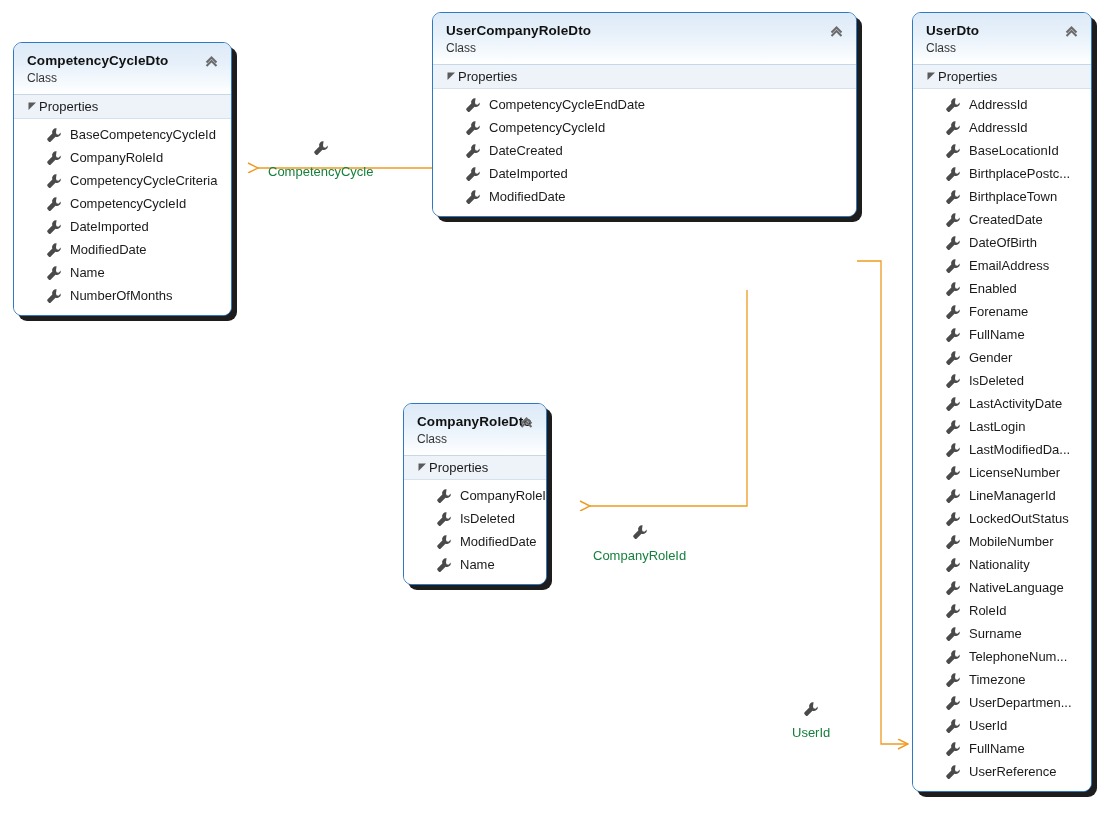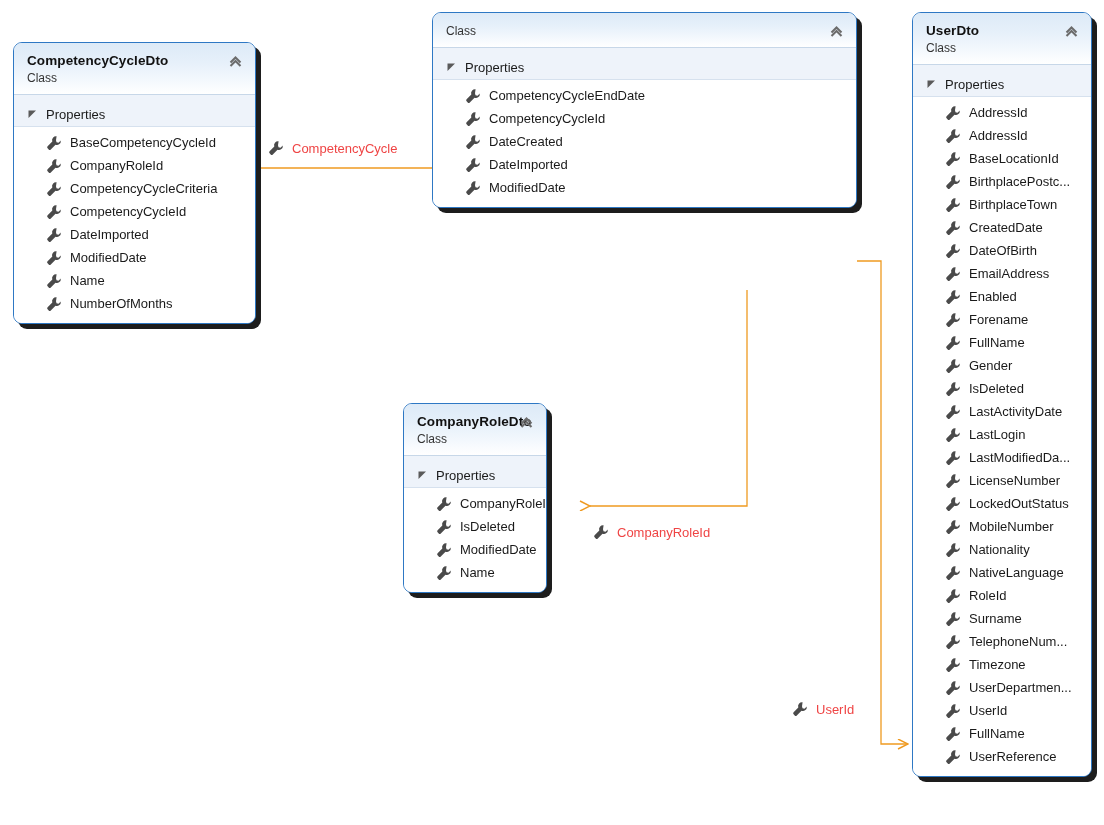--- a/index.html
+++ b/index.html
@@ -58,22 +58,22 @@
     top: 10px;
     width: 17px;
     height: 17px;
     cursor: pointer;
   }
 
   
   .compartment-header {
     display: flex;
     align-items: center;
-    gap: 9px;
-    padding: 12px 0 4px 14px;
+    gap: 2px;
+    padding: 4px 0 4px 14px;
     background: #eef3fa;
     border-bottom: 1px solid #d6e1ee;
     font-size: 13px;
     color: #1a1a1a;
   }
   .tri-expander {
     width: 9px;
     height: 9px;
     flex: none;
   }
@@ -107,22 +107,23 @@
     width: 1104px;
     height: 825px;
     pointer-events: none;
   }
   .assoc-label {
     position: absolute;
     display: flex;
     align-items: center;
     gap: 8px;
     font-size: 13px;
-    color: #ef4444;
+    color: #15803d;
     white-space: nowrap;
+    flex-direction: column;
   }
   .assoc-label .wrench { width: 16px; height: 16px; }
 </style>
 </head>
 <body>
 
 <div id="canvas">
 
   <svg class="connector-layer" viewBox="0 0 1104 825" width="1104" height="825">
     <defs>
@@ -161,21 +162,21 @@
     <span>CompanyRoleId</span>
   </div>
 
   <div class="assoc-label" style="left:792px; top:701px;">
     <svg class="wrench" viewBox="0 0 16 16">
       <path d="M10.6 1.2a4 4 0 0 0-4.3 5.3L1.6 11.2a1.5 1.5 0 0 0 0 2.1l1.1 1.1a1.5 1.5 0 0 0 2.1 0l4.7-4.7a4 4 0 0 0 5.3-4.3l-2.3 2.3-2-.5-.5-2z" fill="#4a4a4a"></path>
     </svg>
     <span>UserId</span>
   </div>
 
-  <div class="class-box" style="left:13px; top:42px; width:243px;">
+  <div class="class-box" style="left:13px; top:42px; width:219px;">
     <div class="class-header">
       <div class="class-title">CompetencyCycleDto</div>
       <div class="class-stereotype">Class</div>
       <svg class="collapse-chevron" viewBox="0 0 17 17">
         <path d="M3.5 9.5 L8.5 4.5 L13.5 9.5" fill="none" stroke="#6b6b6b" stroke-width="2.1"></path>
         <path d="M3.5 13 L8.5 8 L13.5 13" fill="none" stroke="#6b6b6b" stroke-width="2.1"></path>
       </svg>
     </div>
     <div class="compartment-header">
       <svg class="tri-expander" viewBox="0 0 9 9">
@@ -230,20 +231,21 @@
         <svg class="wrench" viewBox="0 0 16 16">
             <path d="M10.6 1.2a4 4 0 0 0-4.3 5.3L1.6 11.2a1.5 1.5 0 0 0 0 2.1l1.1 1.1a1.5 1.5 0 0 0 2.1 0l4.7-4.7a4 4 0 0 0 5.3-4.3l-2.3 2.3-2-.5-.5-2z" fill="#4a4a4a"></path>
           </svg>
         <span class="member-name">NumberOfMonths</span>
       </div>
     </div>
   </div>
 
   <div class="class-box" style="left:432px; top:12px; width:425px;">
     <div class="class-header">
+      <div class="class-title">UserCompanyRoleDto</div>
       <div class="class-stereotype">Class</div>
       <svg class="collapse-chevron" viewBox="0 0 17 17">
         <path d="M3.5 9.5 L8.5 4.5 L13.5 9.5" fill="none" stroke="#6b6b6b" stroke-width="2.1"></path>
         <path d="M3.5 13 L8.5 8 L13.5 13" fill="none" stroke="#6b6b6b" stroke-width="2.1"></path>
       </svg>
     </div>
     <div class="compartment-header">
       <svg class="tri-expander" viewBox="0 0 9 9">
         <path d="M0.5 0.5 L8 0.5 L0.5 8 Z" fill="#5a5a5a"></path>
       </svg>
@@ -441,20 +443,26 @@
         <div class="member-row">
           <svg class="wrench" viewBox="0 0 16 16">
             <path d="M10.6 1.2a4 4 0 0 0-4.3 5.3L1.6 11.2a1.5 1.5 0 0 0 0 2.1l1.1 1.1a1.5 1.5 0 0 0 2.1 0l4.7-4.7a4 4 0 0 0 5.3-4.3l-2.3 2.3-2-.5-.5-2z" fill="#4a4a4a"></path>
           </svg>
           <span class="member-name">LicenseNumber</span>
         </div>
         <div class="member-row">
           <svg class="wrench" viewBox="0 0 16 16">
             <path d="M10.6 1.2a4 4 0 0 0-4.3 5.3L1.6 11.2a1.5 1.5 0 0 0 0 2.1l1.1 1.1a1.5 1.5 0 0 0 2.1 0l4.7-4.7a4 4 0 0 0 5.3-4.3l-2.3 2.3-2-.5-.5-2z" fill="#4a4a4a"></path>
           </svg>
+          <span class="member-name">LineManagerId</span>
+        </div>
+        <div class="member-row">
+          <svg class="wrench" viewBox="0 0 16 16">
+            <path d="M10.6 1.2a4 4 0 0 0-4.3 5.3L1.6 11.2a1.5 1.5 0 0 0 0 2.1l1.1 1.1a1.5 1.5 0 0 0 2.1 0l4.7-4.7a4 4 0 0 0 5.3-4.3l-2.3 2.3-2-.5-.5-2z" fill="#4a4a4a"></path>
+          </svg>
           <span class="member-name">LockedOutStatus</span>
         </div>
         <div class="member-row">
           <svg class="wrench" viewBox="0 0 16 16">
             <path d="M10.6 1.2a4 4 0 0 0-4.3 5.3L1.6 11.2a1.5 1.5 0 0 0 0 2.1l1.1 1.1a1.5 1.5 0 0 0 2.1 0l4.7-4.7a4 4 0 0 0 5.3-4.3l-2.3 2.3-2-.5-.5-2z" fill="#4a4a4a"></path>
           </svg>
           <span class="member-name">MobileNumber</span>
         </div>
         <div class="member-row">
           <svg class="wrench" viewBox="0 0 16 16">

